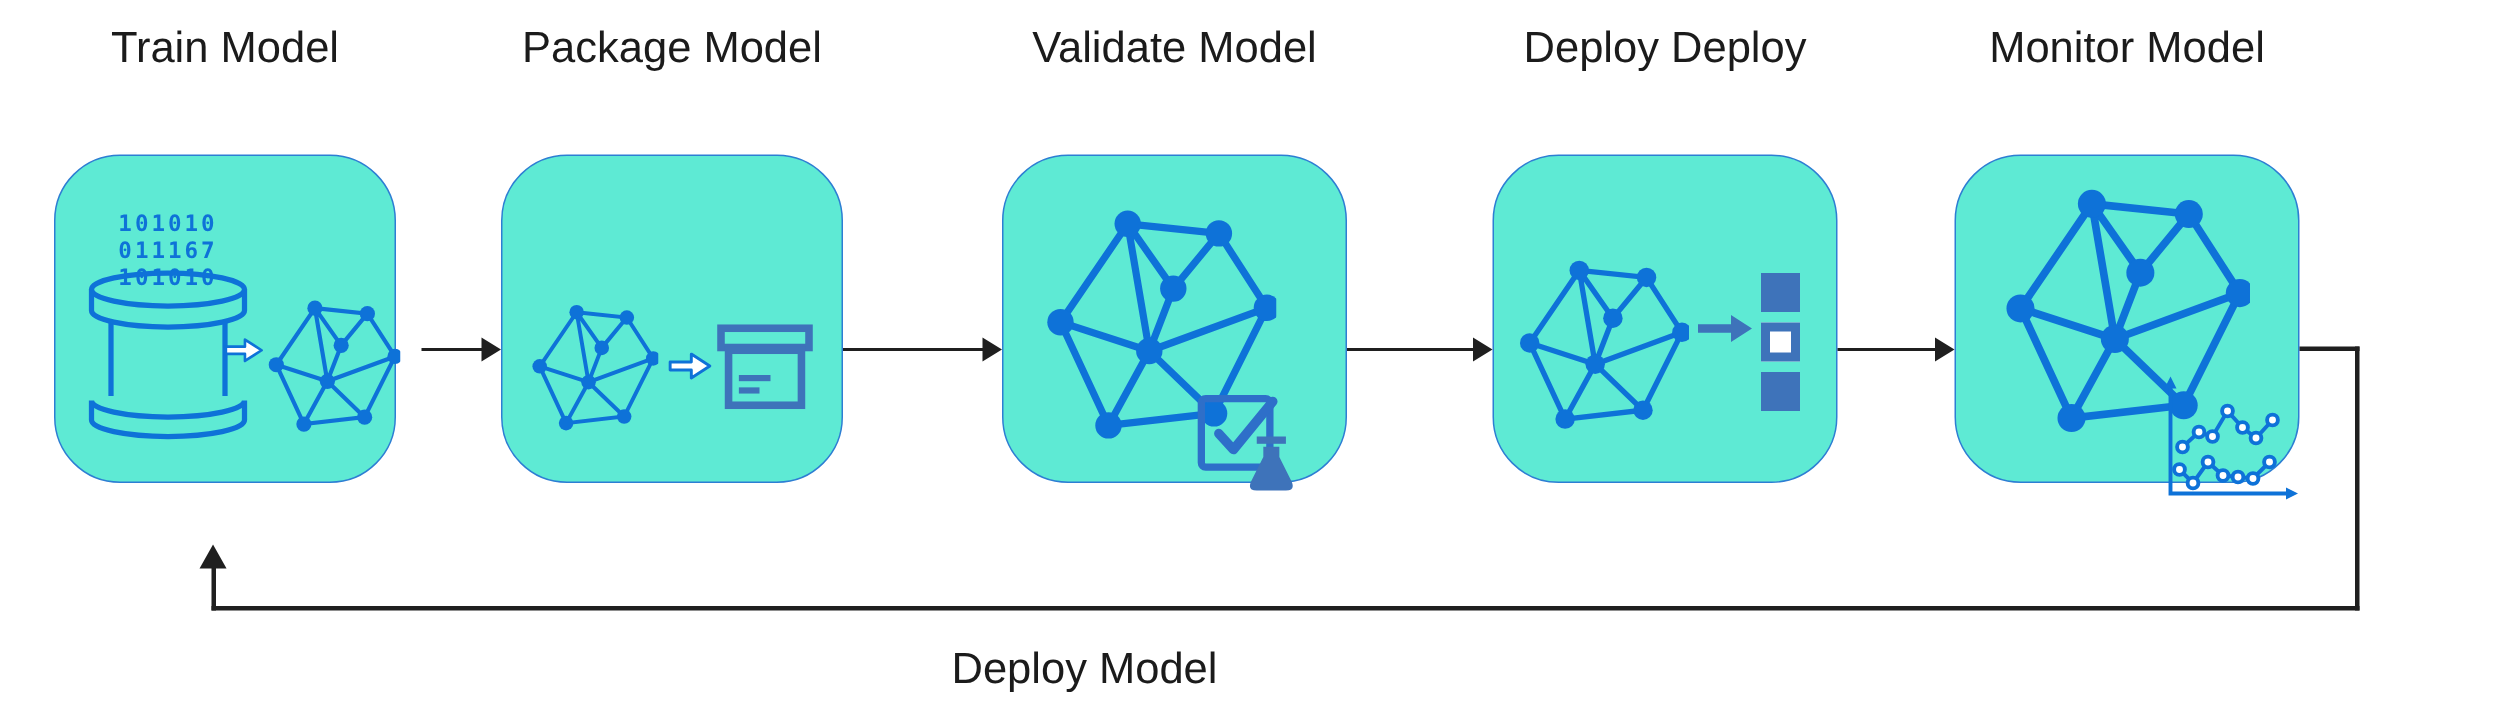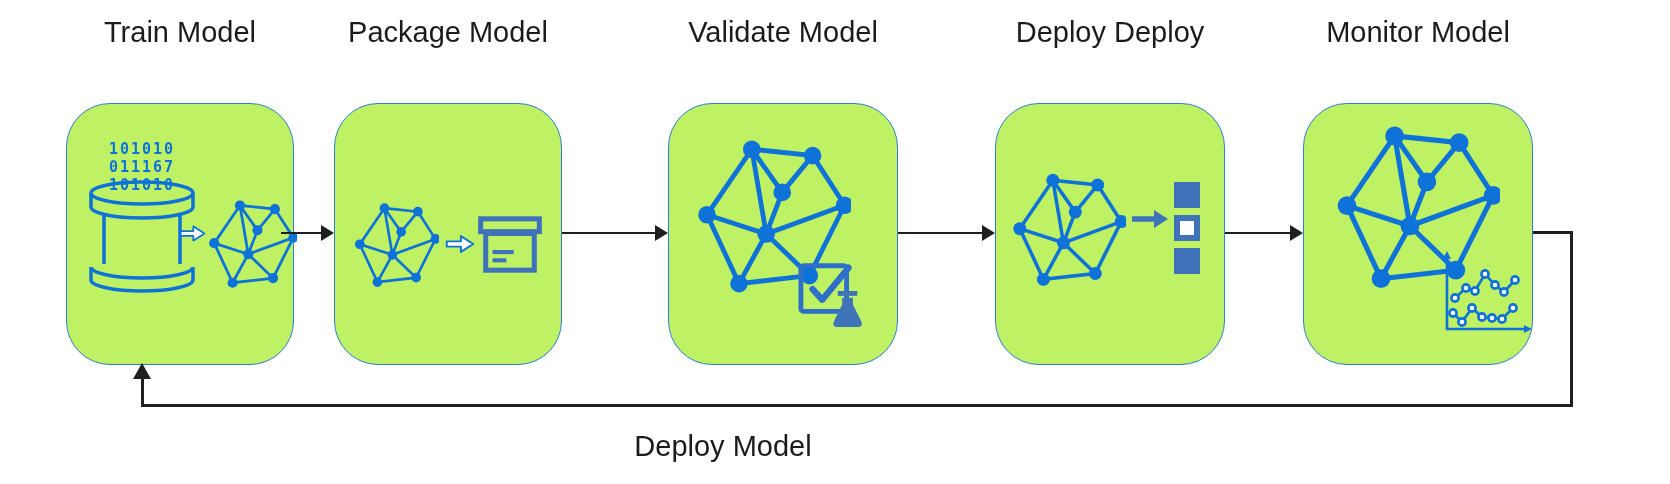--- a/index.html
+++ b/index.html
@@ -10,22 +10,22 @@
   .canvas{
     position:relative; width:1670px; height:484px; background:#ffffff;
     font-family:"Liberation Sans", sans-serif; overflow:hidden;
   }
   .stage{position:absolute; top:0; height:484px;}
   .stage-title{
     position:absolute; top:16px; left:50%; transform:translateX(-50%);
     white-space:nowrap; font-size:29px; font-weight:400; color:var(--title);
   }
   .stage-box{
-    position:absolute; top:103px; left:0; right:0; height:262px;
-    border:1.6px solid var(--boxBorder); border-radius:44px; background:#bef264;
+    position:absolute; top:103px; left:0; right:0; height:219px;
+    border:1.6px solid var(--boxBorder); border-radius:44px; background:#5eead4;
     box-sizing:border-box;
   }
   .abs{position:absolute;}
   .binary{
     position:absolute; text-align:center;
     font-family:"DejaVu Sans Mono", monospace; font-weight:bold;
     font-size:15px; line-height:18px; letter-spacing:2px; color:var(--primary);
   }
   
   .flow-arrow{position:absolute; top:225px; height:16px;}
@@ -116,21 +116,21 @@
       <circle cx="44" cy="67" r="3.6"></circle>
         <circle cx="54" cy="68" r="3.6"></circle>
         <circle cx="64" cy="69" r="3.6"></circle>
       <circle cx="75" cy="58" r="3.6"></circle>
     </g>
   </symbol>
 </svg>
 
 <div class="canvas">
 
-  <div class="stage" style="left:66px;width:228px;">
+  <div class="stage" style="left:36px;width:228px;">
     <div class="stage-title">Train Model</div>
     <div class="stage-box">
       <div class="binary" style="top:36px;left:20px;width:110px;">
         <div>101010</div>
         <div>011167</div>
         <div>101010</div>
       </div>
       <svg class="abs" style="left:20px;top:74px;" width="110" height="118">
           <use href="#sym-db"></use>
         </svg>

